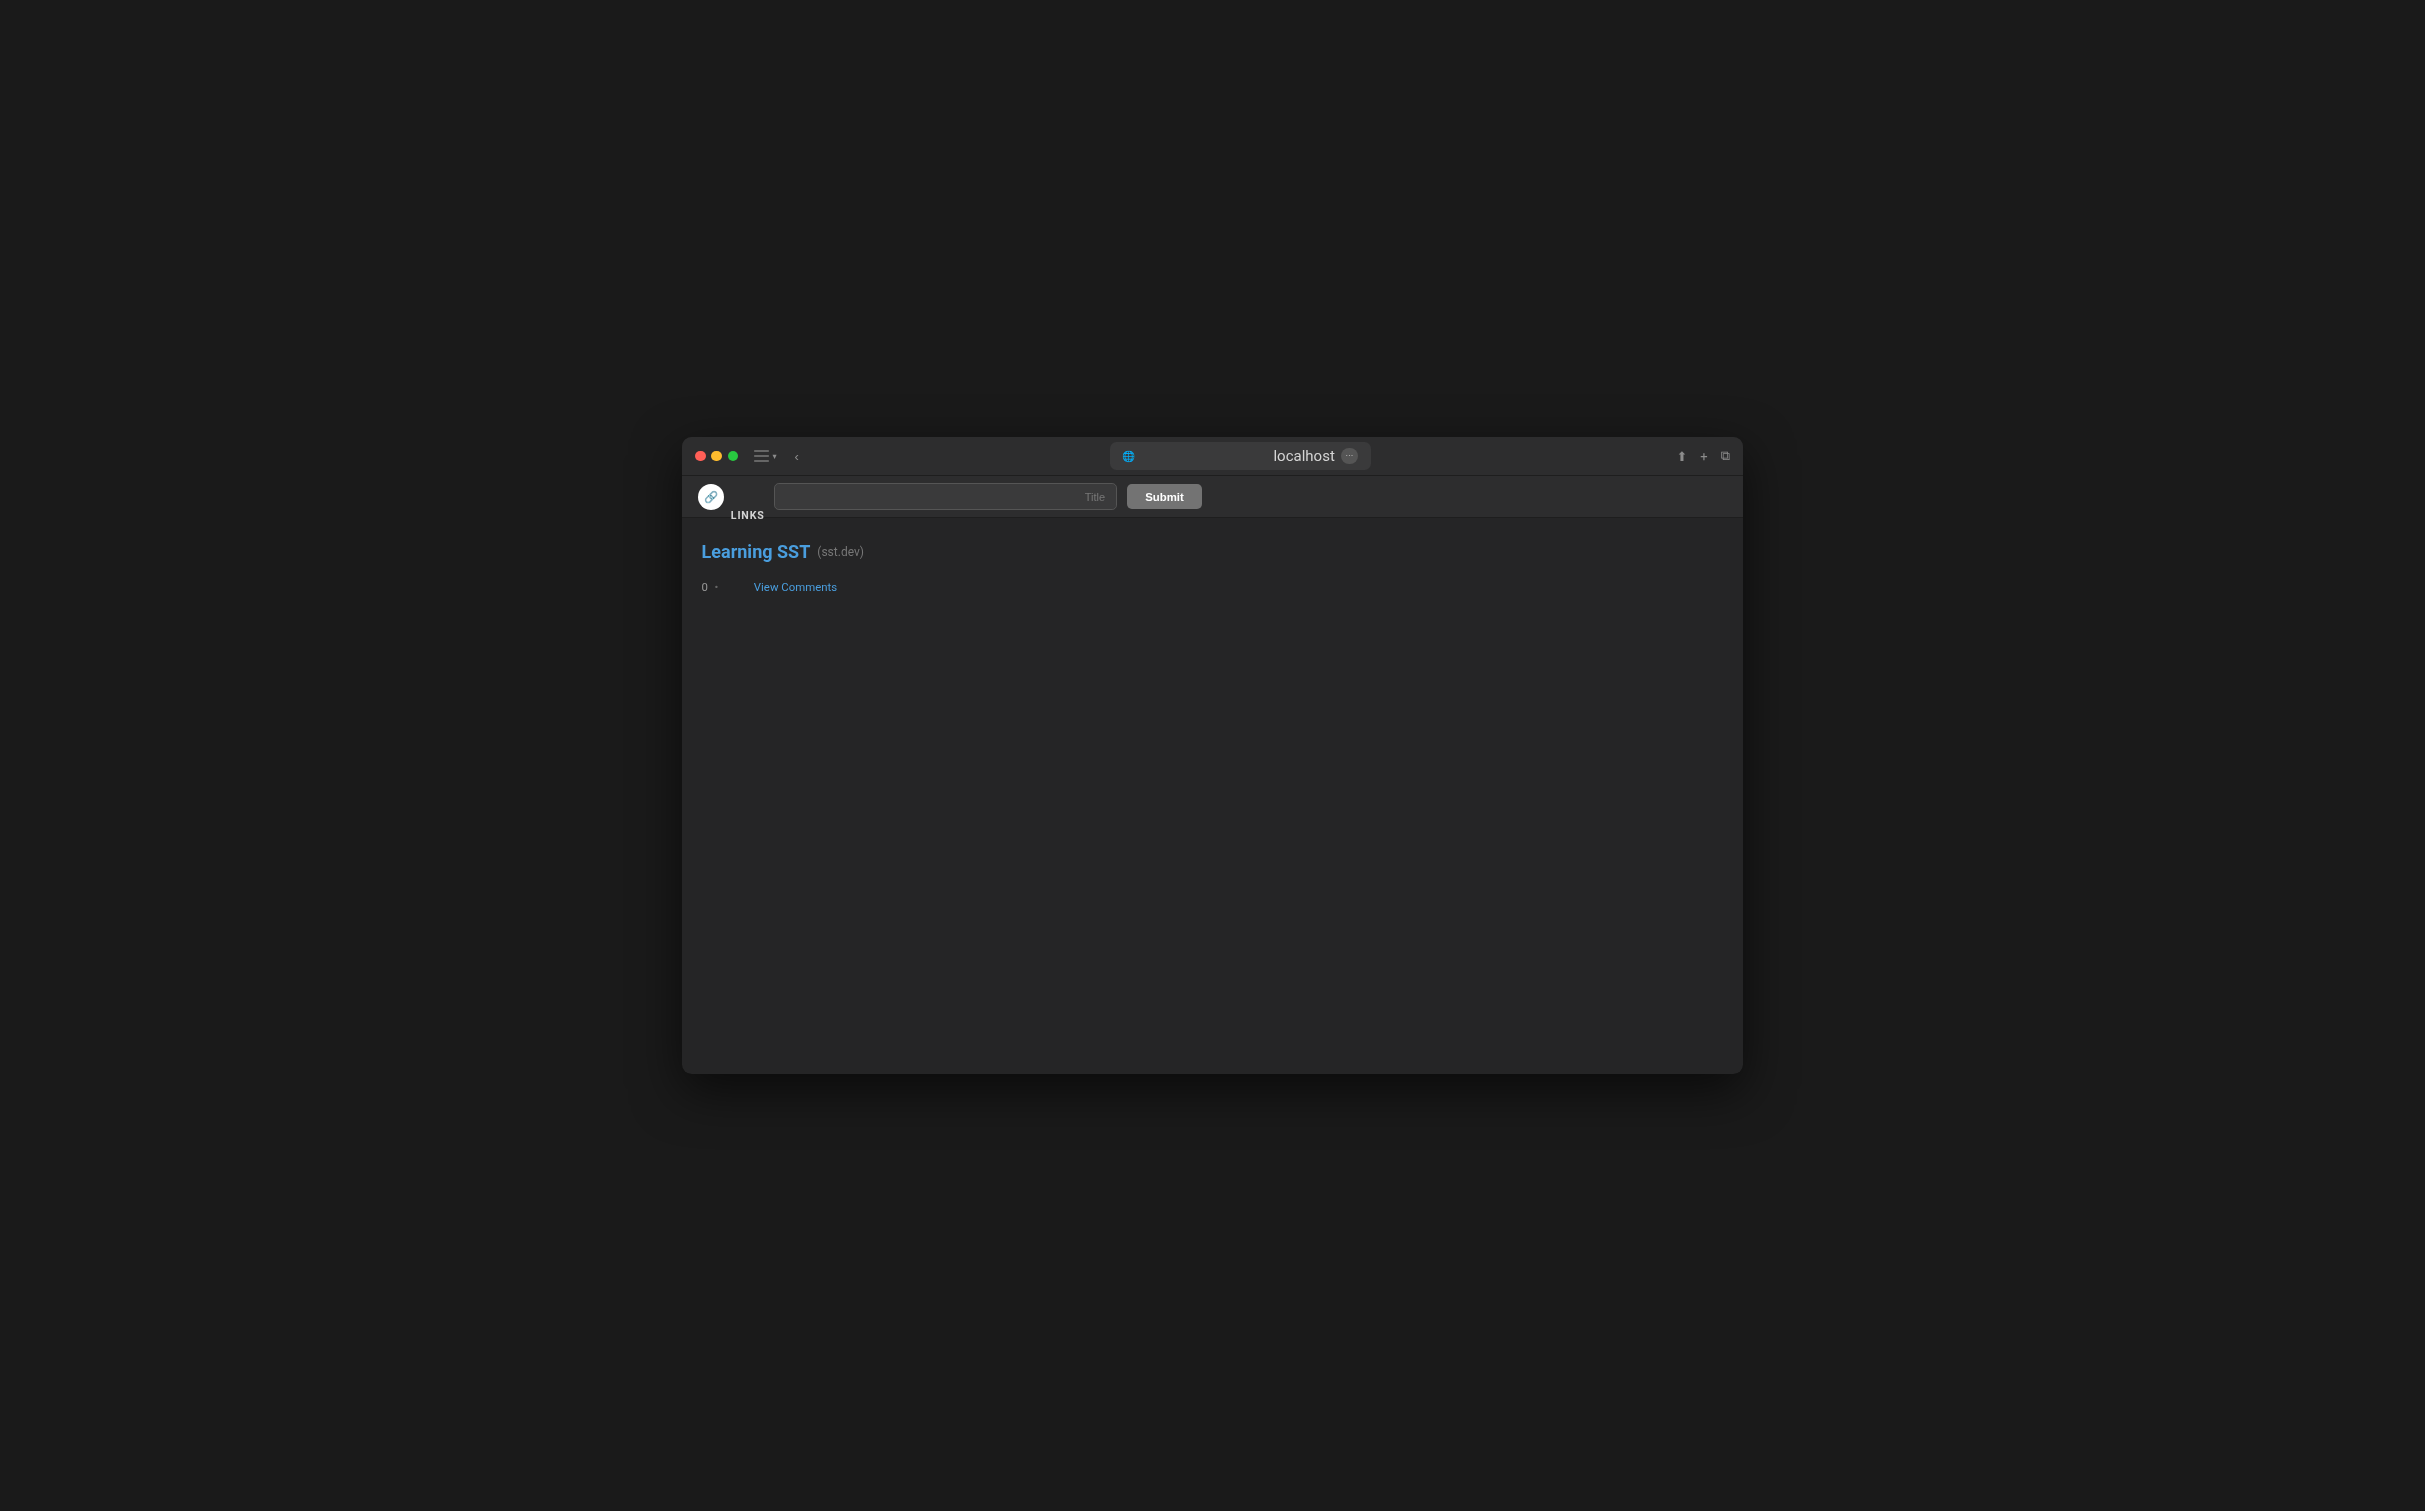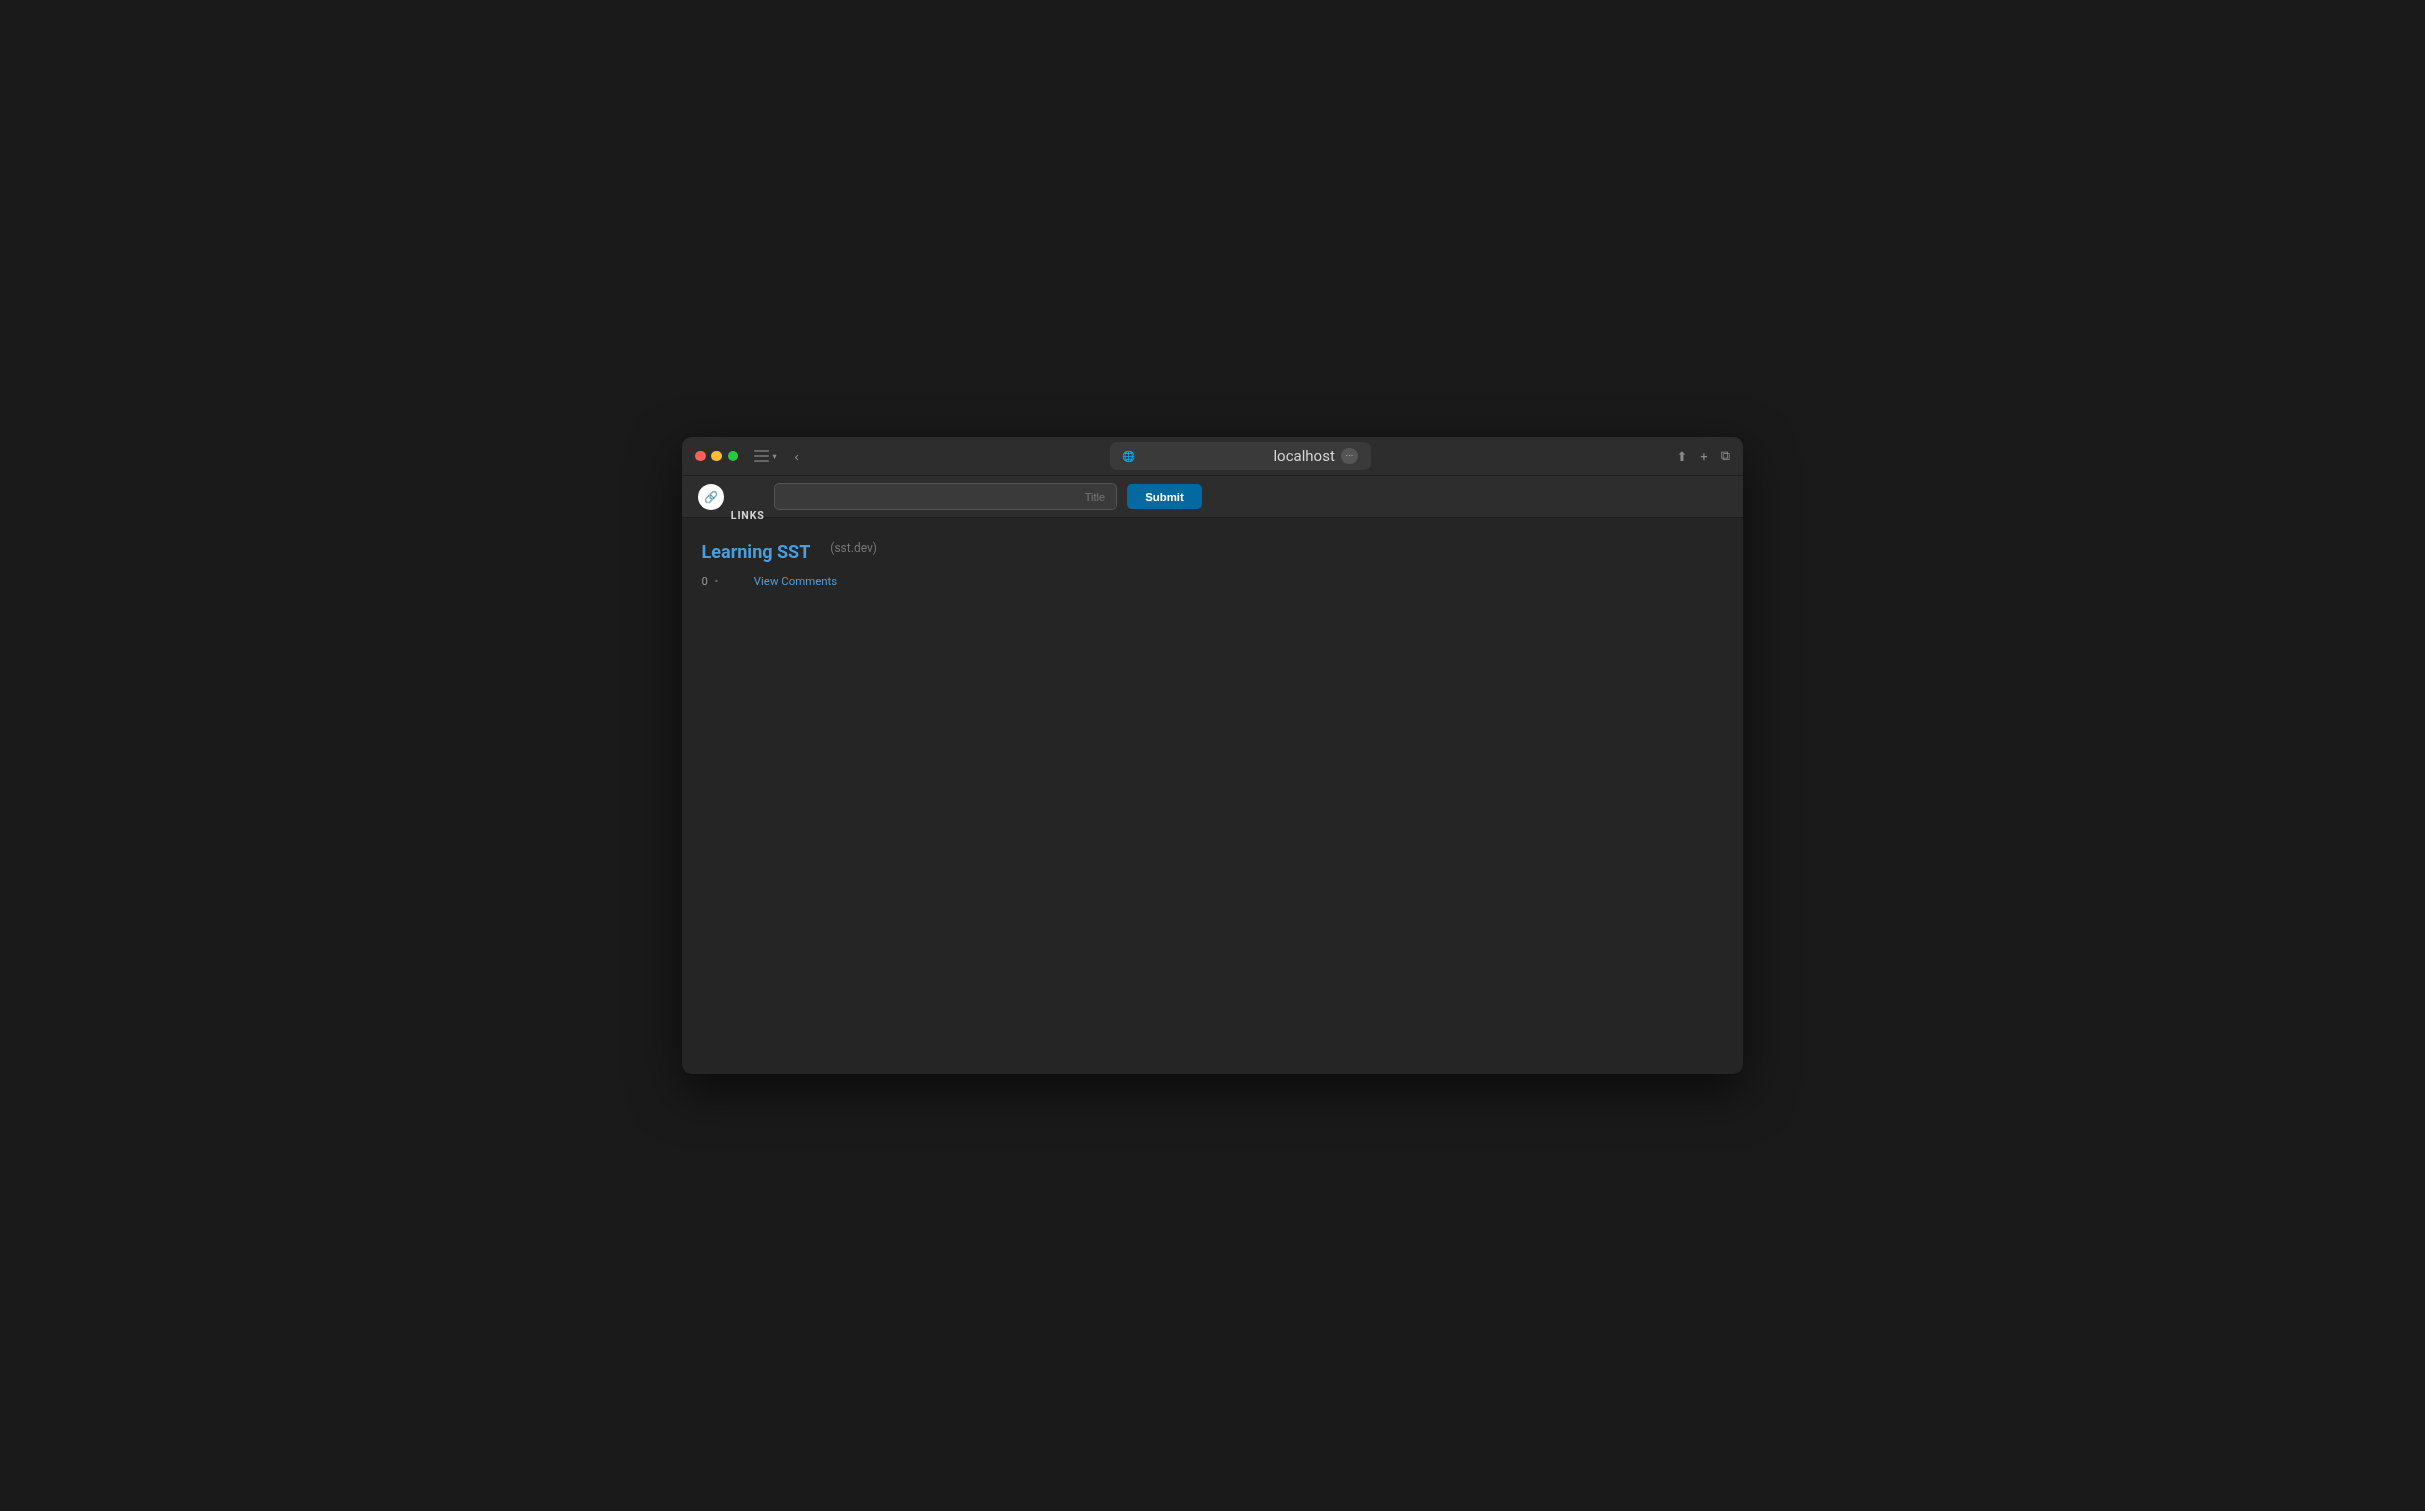--- a/index.html
+++ b/index.html
@@ -217,43 +217,43 @@
       color: #999;
       font-size: 11.4px;
       outline: none;
     }
 
     .url-input::placeholder {
       color: #777;
     }
 
     .submit-btn {
-      background: #0369a1;
+      background: #737373;
       color: #fff;
       border: none;
       border-radius: 4.9px;
       padding: 6.5px 18px;
       font-size: 11.4px;
       font-weight: 600;
       cursor: pointer;
       flex-shrink: 0;
     }
 
     
     .content {
       flex: 1;
       padding: 23px 19.6px;
       overflow-y: auto;
     }
 
     .link-title-row {
       display: flex;
-      align-items: flex-start;
-      gap: 20px;
-      margin-bottom: 12px;
+      align-items: center;
+      gap: 7px;
+      margin-bottom: 18px;
     }
 
     .link-title {
       color: #4a9ede;
       font-size: 18px;
       font-weight: 700;
     }
 
     .link-domain {
       color: #777;

